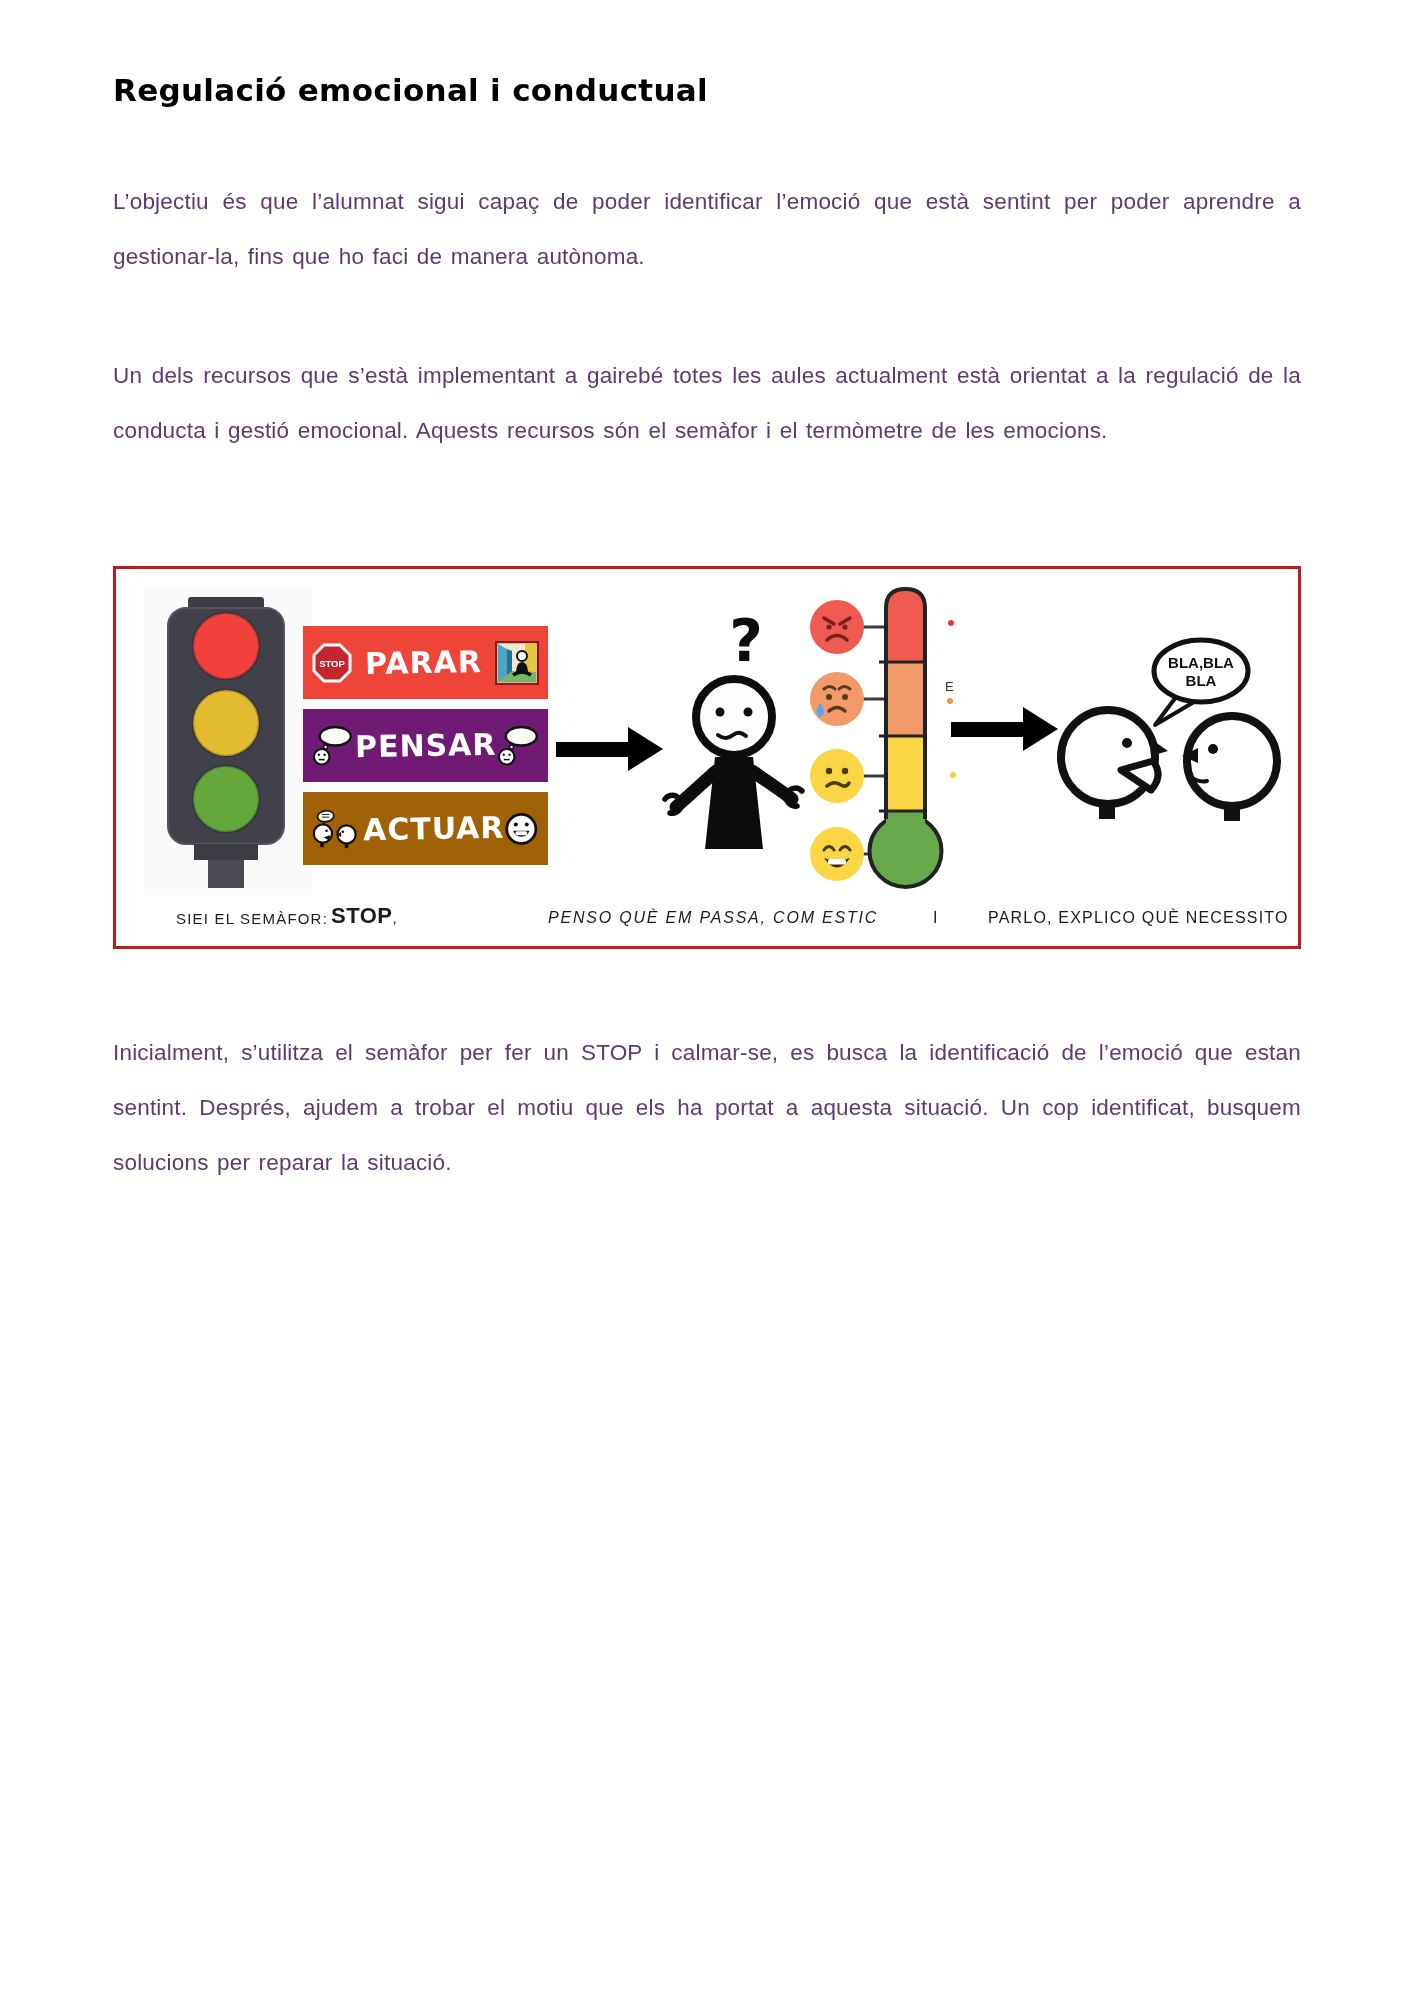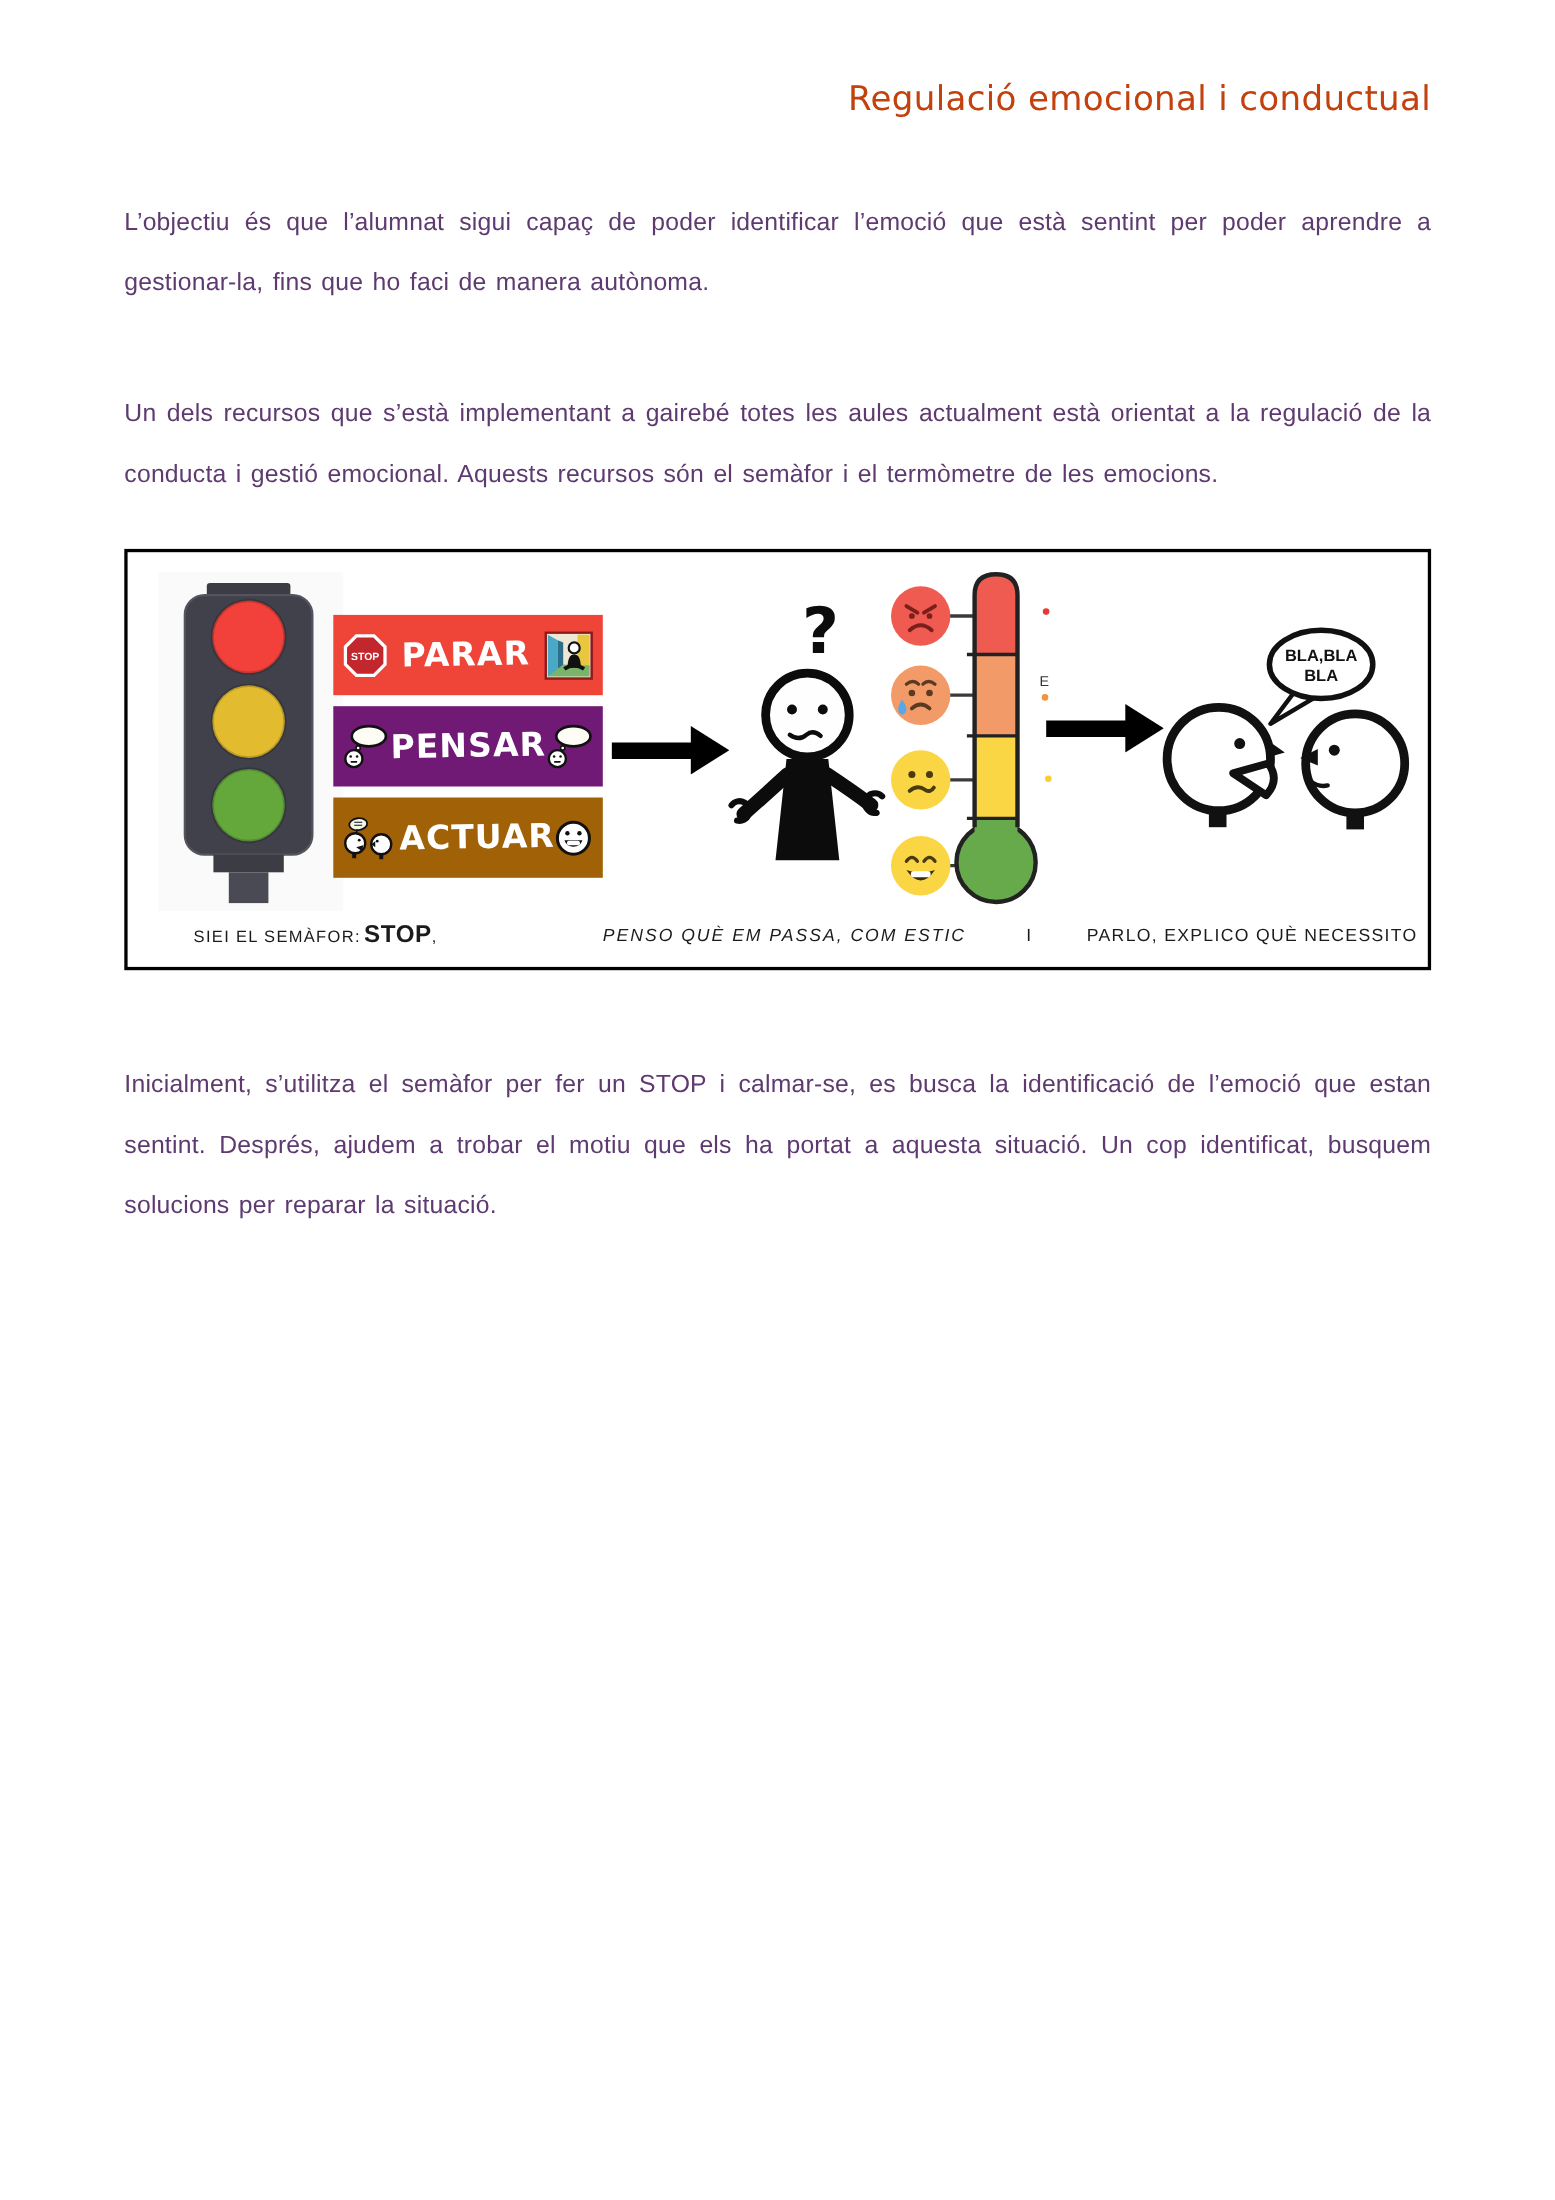--- a/index.html
+++ b/index.html
@@ -1,28 +1,28 @@
 <!DOCTYPE html>
 <html lang="ca"><head>
 <meta charset="utf-8">
 <style>
   html,body{margin:0;padding:0;background:#ffffff;}
   body{width:1414px;height:2000px;position:relative;overflow:hidden;
        font-family:"Liberation Sans",sans-serif;}
   .page{width:1414px;height:2000px;box-sizing:border-box;padding:0 113px;}
-  h1.title{margin:70px 0 0;text-align:right;color:#c2410c;
-           font-family:"DejaVu Sans",sans-serif;font-weight:normal;
+  h1.title{margin:70px 0 0;text-align:left;color:#000000;
+           font-family:"DejaVu Sans",sans-serif;font-weight:bold;
            font-size:31px;line-height:40px;letter-spacing:.3px;}
   p.bodytext{color:#5e3a70;font-size:22.5px;line-height:55px;margin:64px 0 0;
              text-align:justify;letter-spacing:.2px;word-spacing:2px;}
   p.bodytext.first{margin-top:94px;}
   p.bodytext.after-figure{margin-top:76px;}
 
-  .figure{position:relative;margin-top:41px;width:1188px;height:383px;
-          box-sizing:border-box;border:3px solid #000000;background:#ffffff;}
+  .figure{position:relative;margin-top:108px;width:1188px;height:383px;
+          box-sizing:border-box;border:3px solid #b91c1c;background:#ffffff;}
   .abs{position:absolute;}
 
   
   .tl-bg{left:28px;top:18px;width:168px;height:308px;background:#fafafa;}
 
   
   .banners{left:187px;top:57px;width:245px;}
   .banner{height:73px;margin-bottom:10px;display:flex;align-items:center;
           justify-content:space-between;padding:0 9px;box-sizing:border-box;}
   .banner-red{background:#ef4438;}

